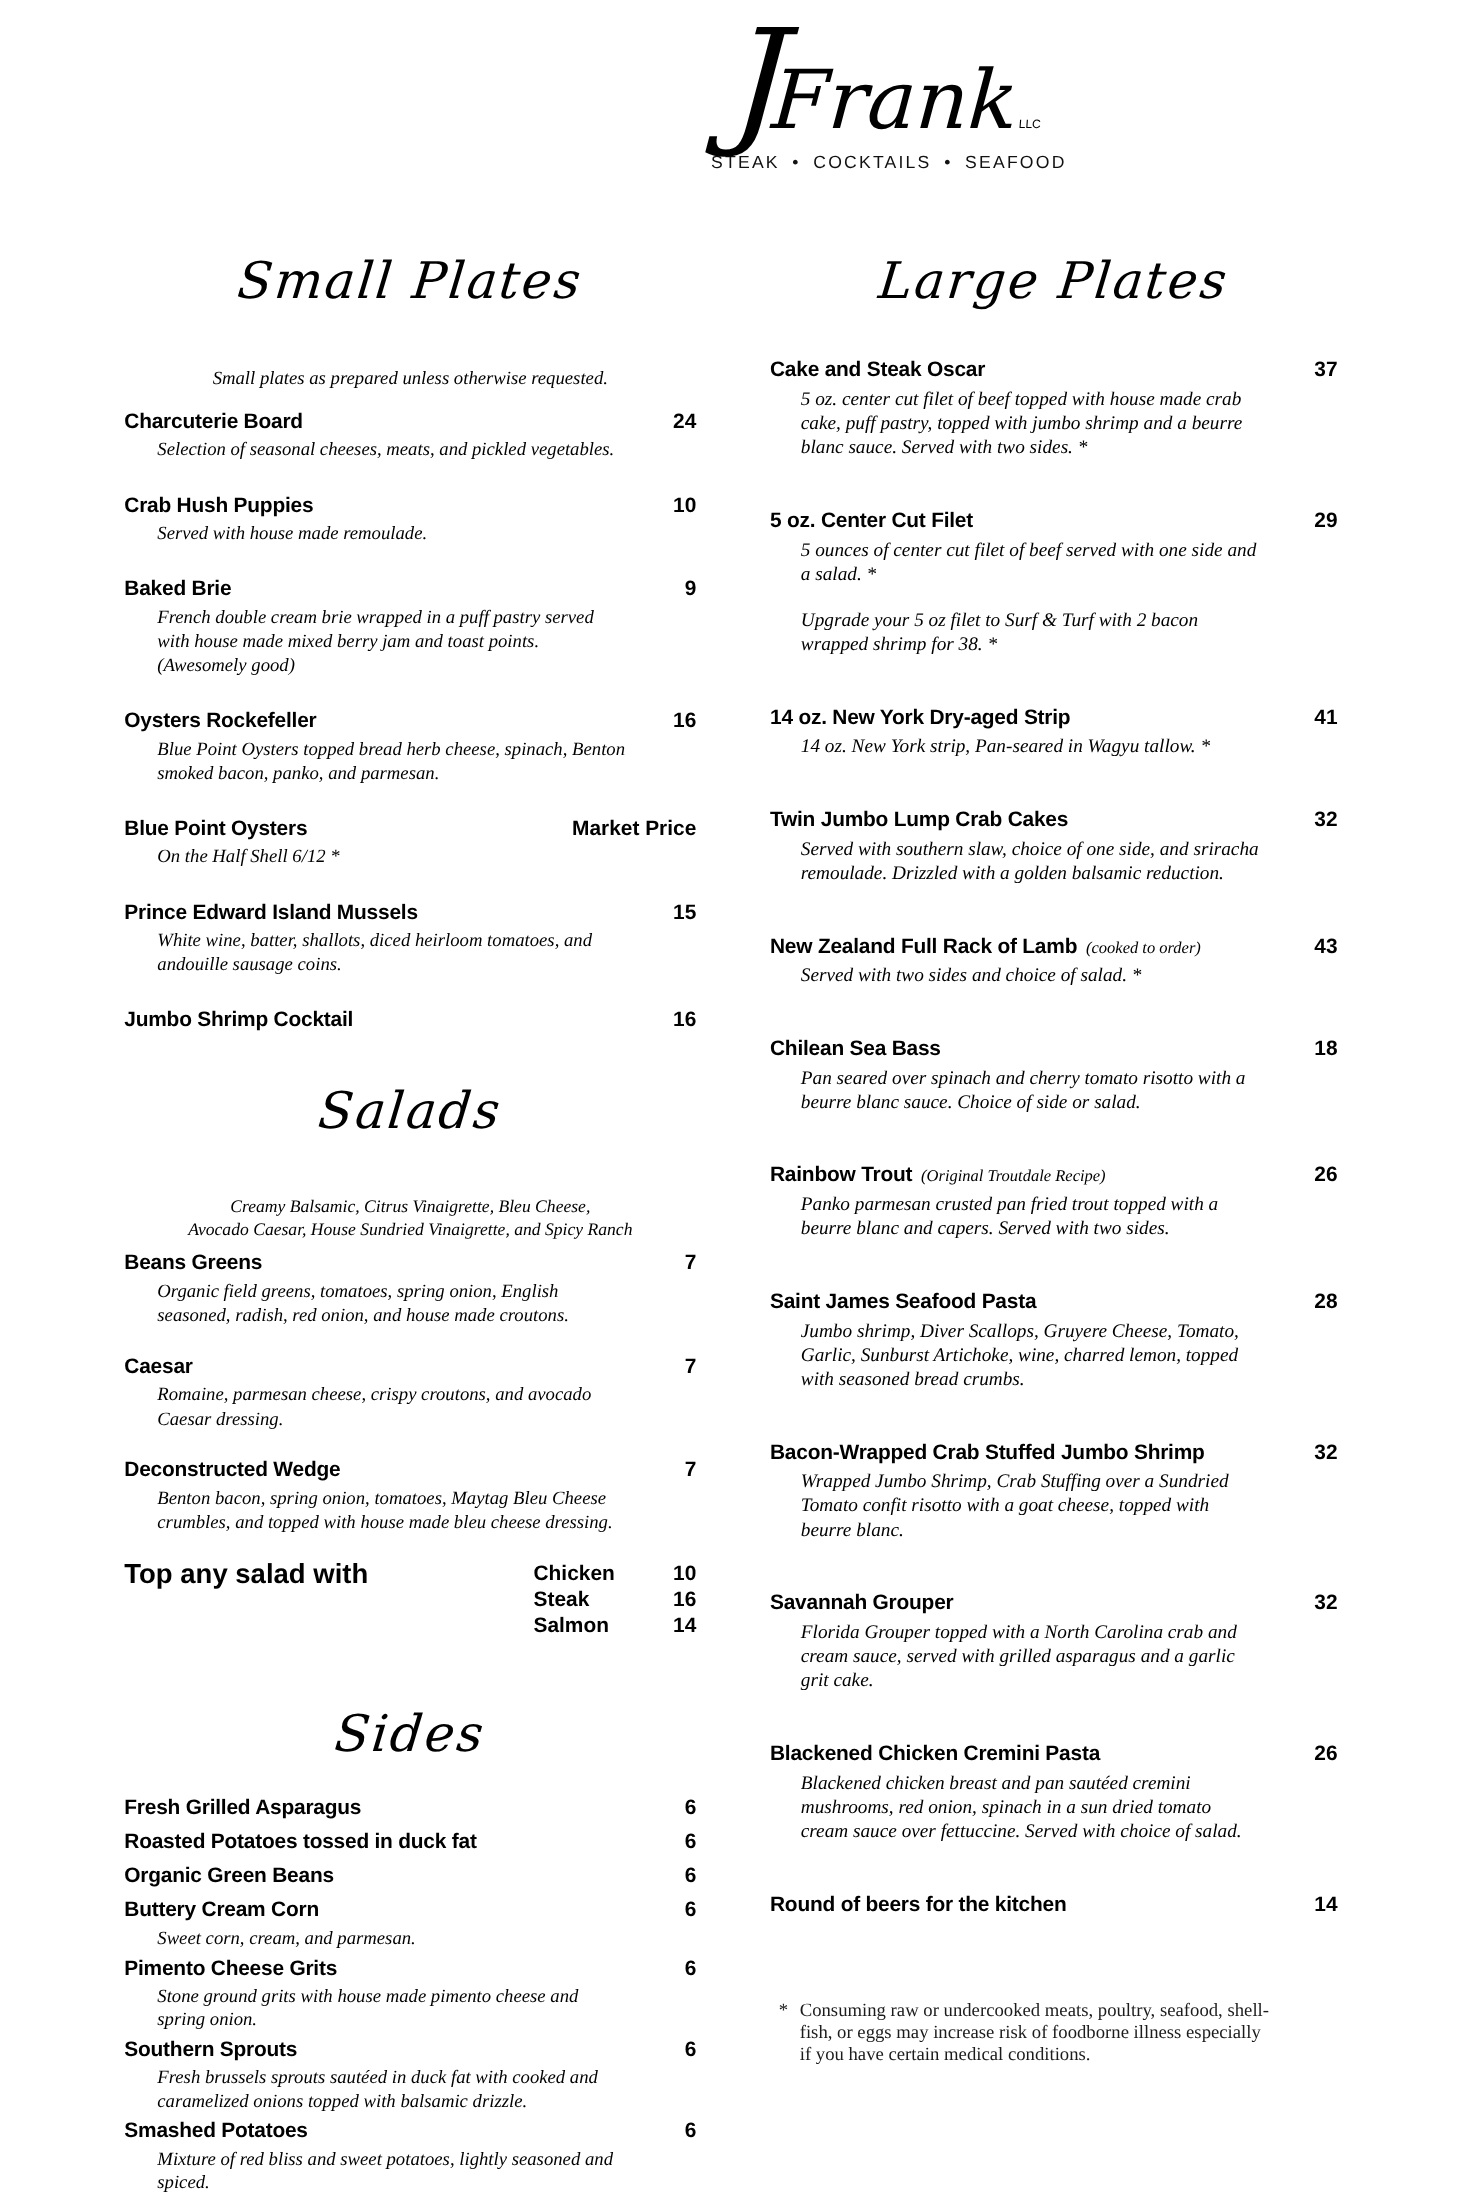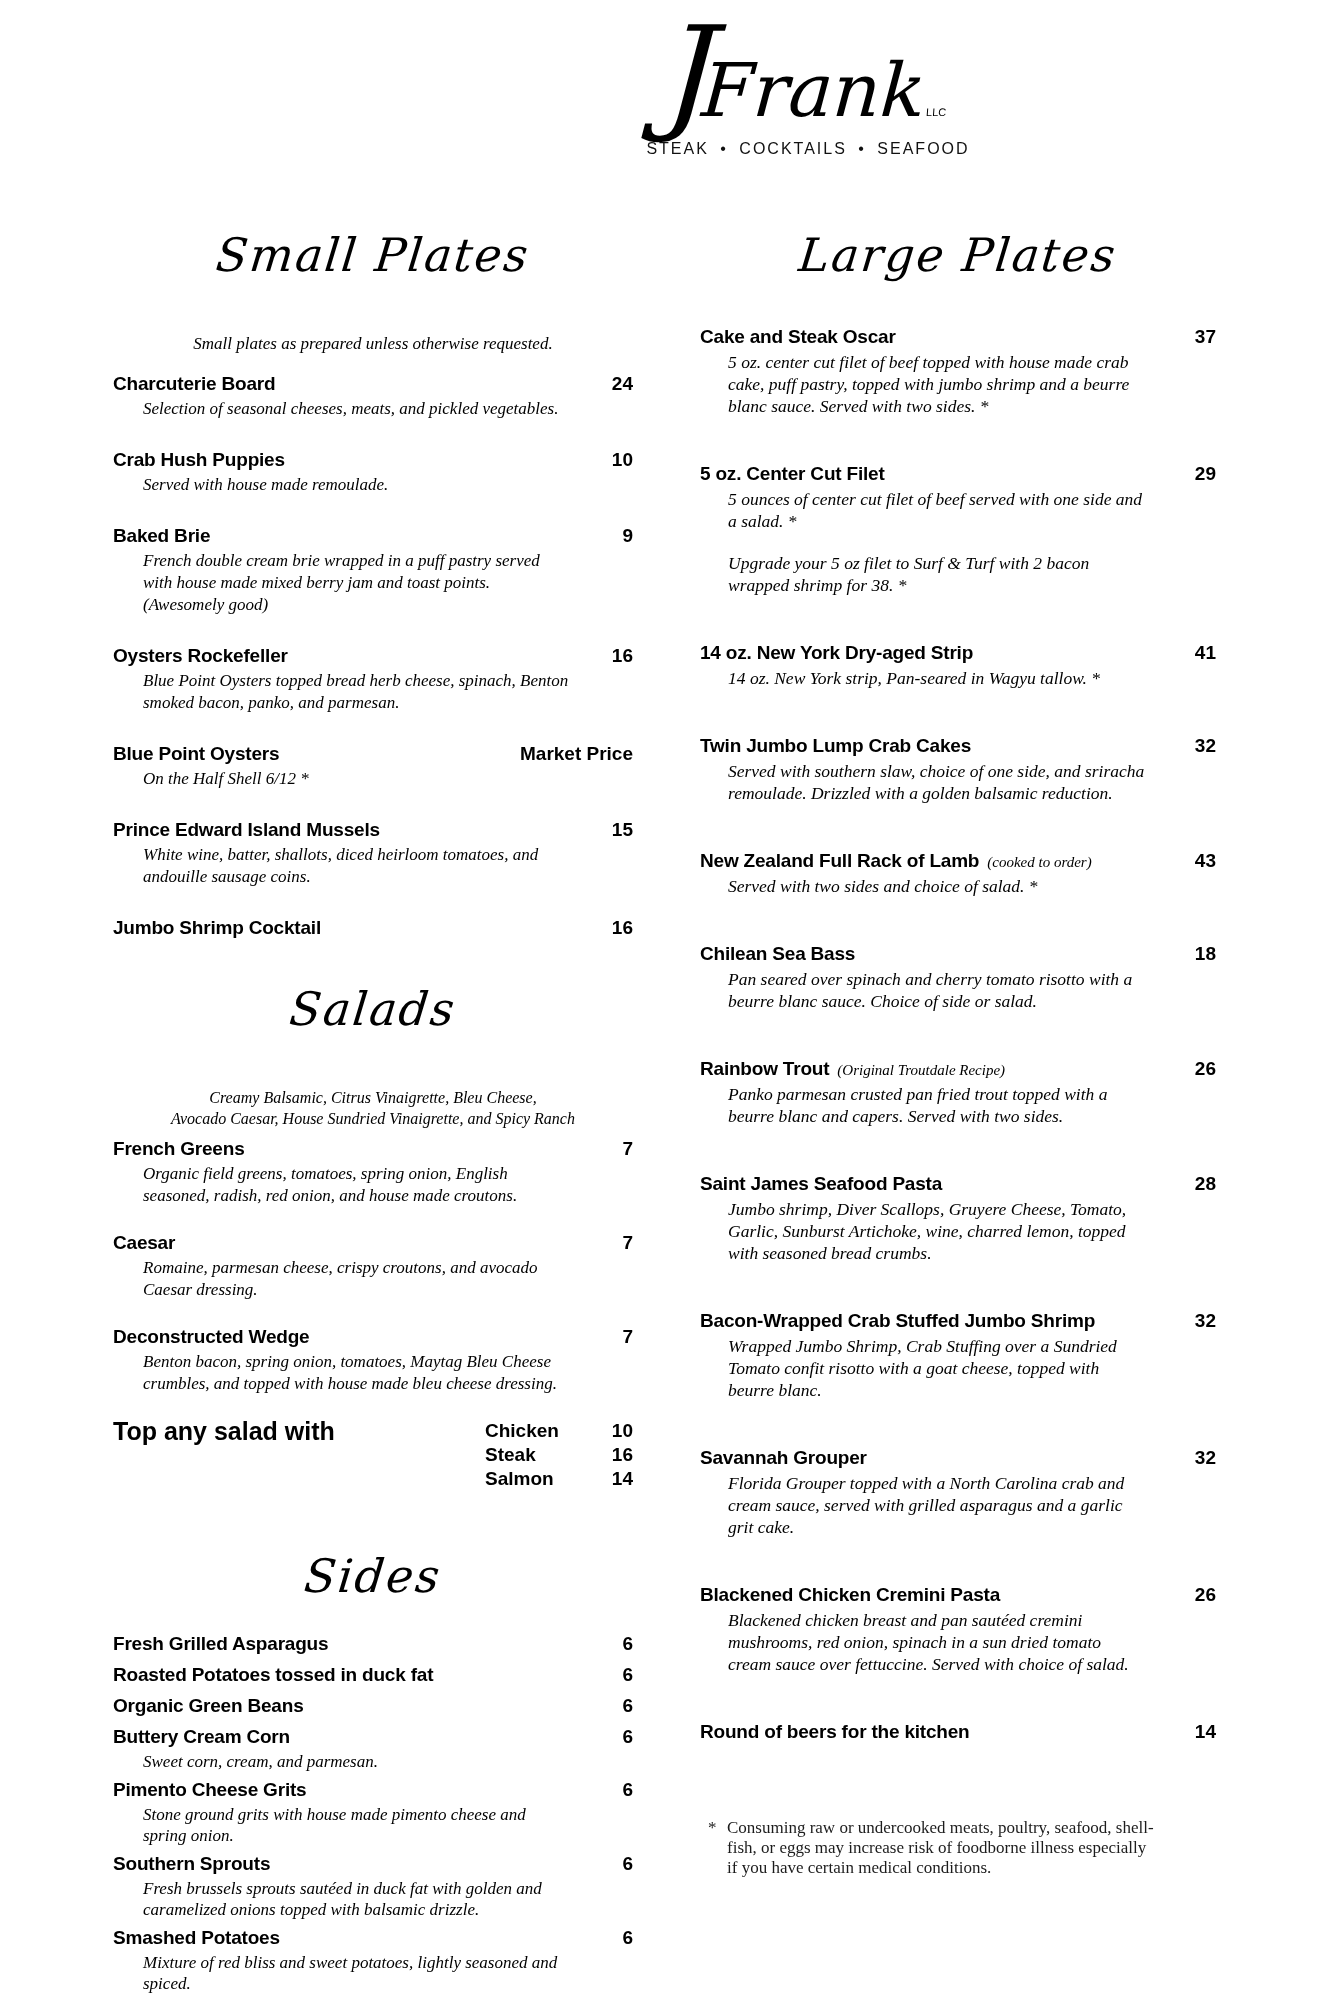--- a/index.html
+++ b/index.html
@@ -174,21 +174,21 @@
       </section>
 
       <section class="sec-salads">
         <h2 class="script">Salads</h2>
         <p class="section-sub">Creamy Balsamic, Citrus Vinaigrette, Bleu Cheese,
 Avocado Caesar, House Sundried Vinaigrette, and Spicy Ranch</p>
         <div class="items">
 
             <div class="item">
               <div class="item-head">
-                <span class="name-group"><span class="item-name">French Greens</span></span>
+                <span class="name-group"><span class="item-name">Beans Greens</span></span>
                 <span class="item-price">7</span>
               </div>
               <p class="item-desc">Organic field greens, tomatoes, spring onion, English seasoned, radish, red onion, and house made croutons.</p>
             </div>
 
             <div class="item">
               <div class="item-head">
                 <span class="name-group"><span class="item-name">Caesar</span></span>
                 <span class="item-price">7</span>
               </div>
@@ -268,21 +268,21 @@
                 <span class="item-price">6</span>
               </div>
               <p class="item-desc">Stone ground grits with house made pimento cheese and spring onion.</p>
             </div>
 
             <div class="item">
               <div class="item-head">
                 <span class="name-group"><span class="item-name">Southern Sprouts</span></span>
                 <span class="item-price">6</span>
               </div>
-              <p class="item-desc">Fresh brussels sprouts sautéed in duck fat with golden and caramelized onions topped with balsamic drizzle.</p>
+              <p class="item-desc">Fresh brussels sprouts sautéed in duck fat with cooked and caramelized onions topped with balsamic drizzle.</p>
             </div>
 
             <div class="item">
               <div class="item-head">
                 <span class="name-group"><span class="item-name">Smashed Potatoes</span></span>
                 <span class="item-price">6</span>
               </div>
               <p class="item-desc">Mixture of red bliss and sweet potatoes, lightly seasoned and spiced.</p>
             </div>
           </div>

